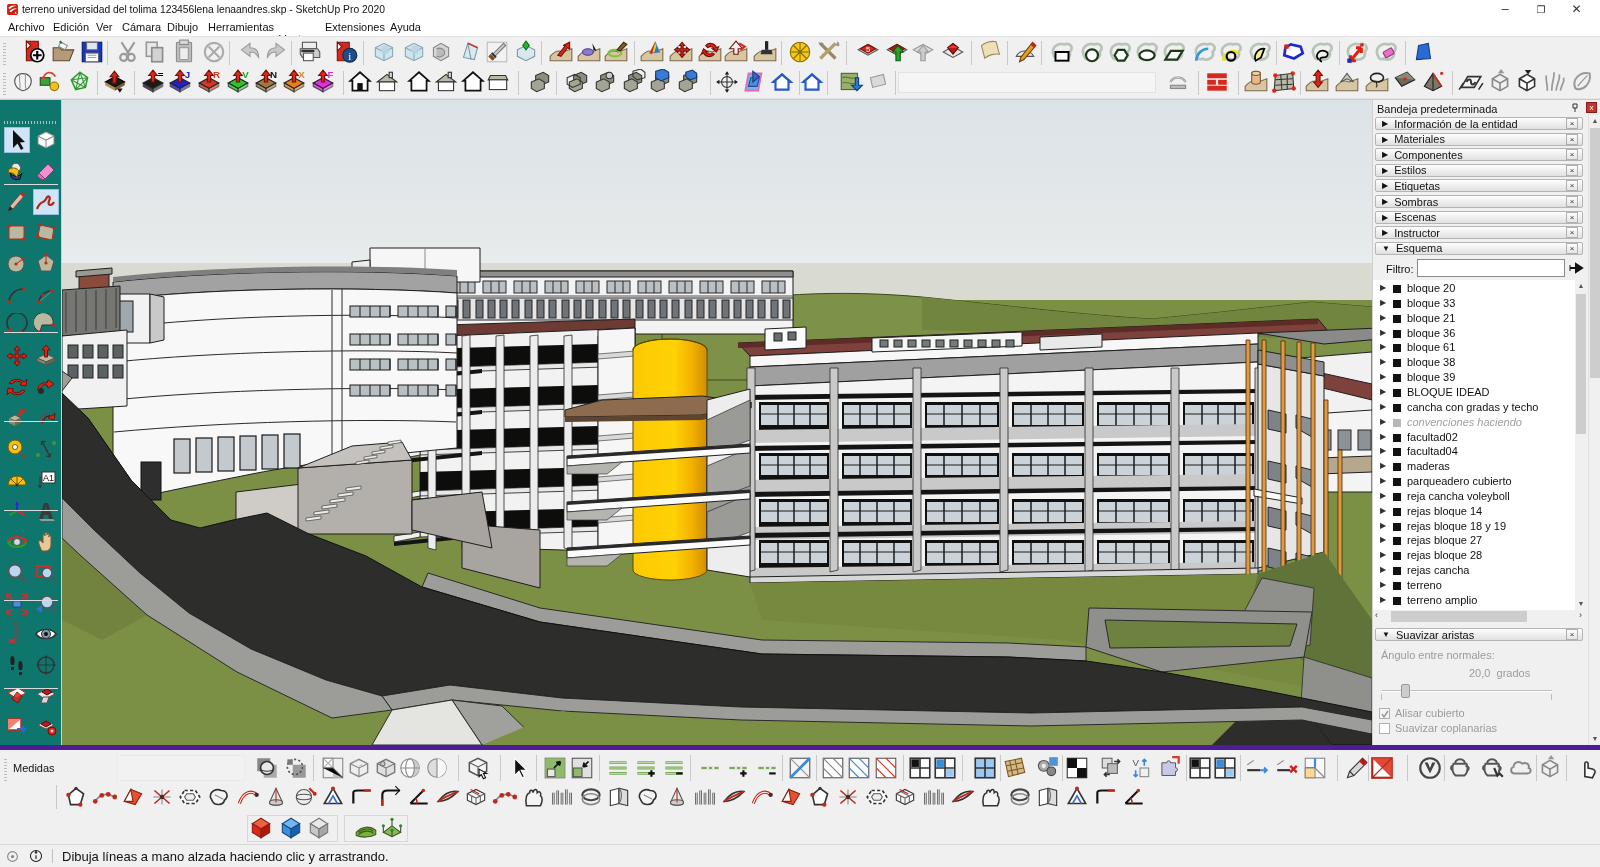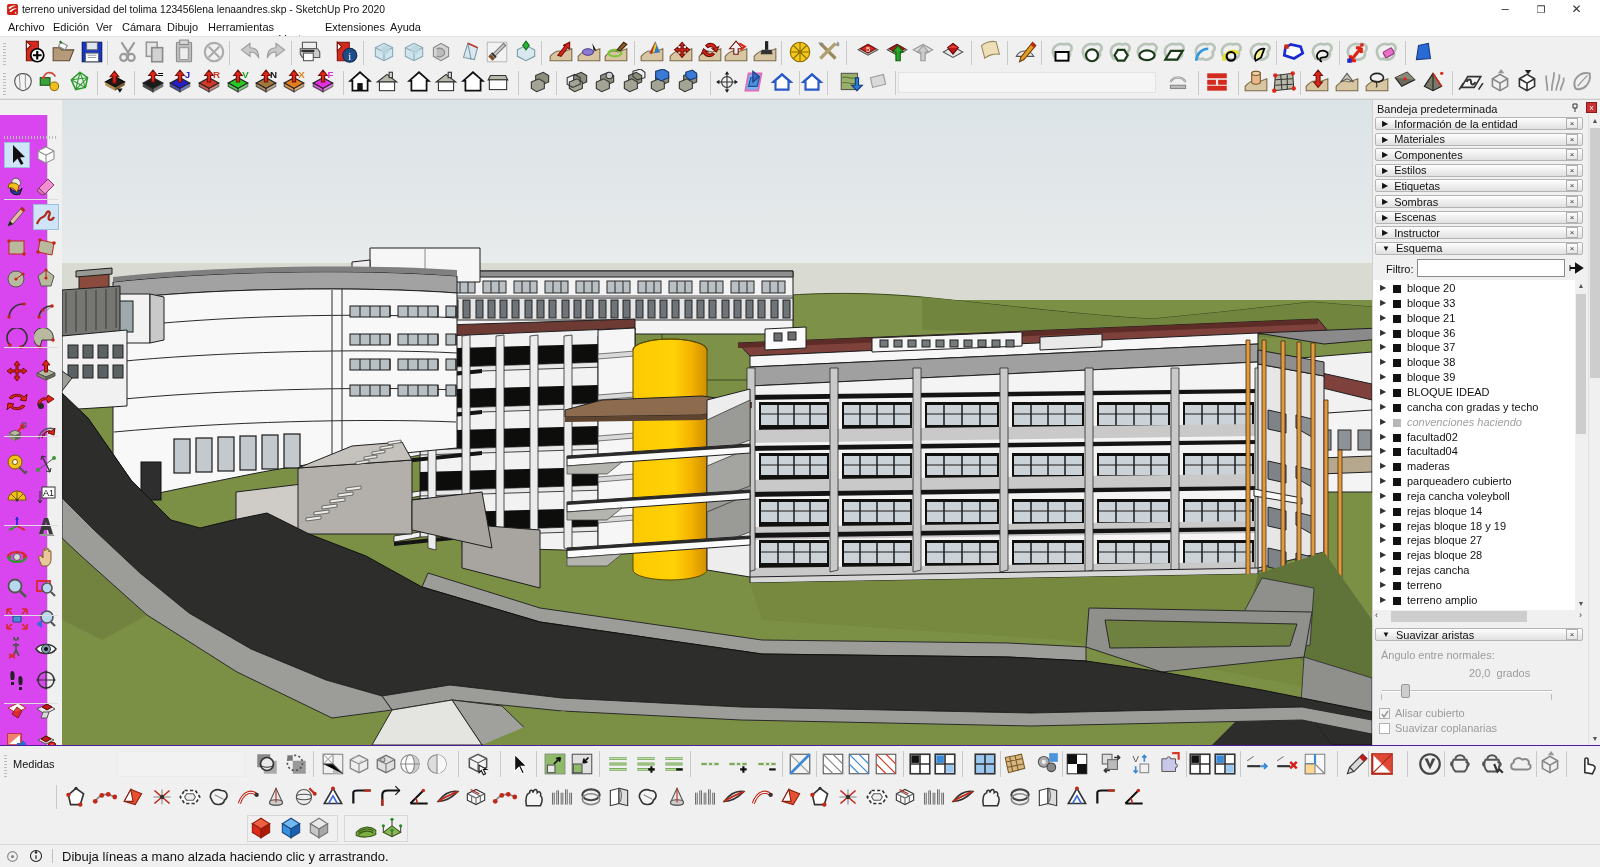--- a/index.html
+++ b/index.html
@@ -491,21 +491,21 @@
     </svg>
 <svg style="position:absolute;left:1542px;top:2px" width="26" height="26" viewBox="0 0 24 24">
       <path d="M5 20 C5 12 3 10 4 6 M9 20 C9 10 12 8 11 3 M13 20 C14 12 17 10 16 5 M17 20 C18 14 21 12 20 8" stroke="#999" stroke-width="1.6" fill="none"></path>
     </svg>
 <svg style="position:absolute;left:1569px;top:2px" width="26" height="26" viewBox="0 0 24 24">
       <path d="M6 18 C2 10 10 2 19 4 C21 13 13 21 6 18 Z" fill="none" stroke="#999" stroke-width="1.8"></path>
       <path d="M8 16 C11 12 14 9 17 6" stroke="#999" fill="none"></path>
     </svg>
 </div>
 <div class="abs" style="left:0;top:98px;width:1600px;height:2px;background:#e5e5e5;border-bottom:1px solid #c8c8c8"></div>
-<div class="abs" style="left:0;top:115px;width:48px;height:645px;background:#d946ef;border-right:1px solid #d0d0d0">
+<div class="abs" style="left:0;top:100px;width:62px;height:645px;background:#0f766e;border-right:1px solid #d0d0d0">
 <div class="abs" style="left:4px;top:21px;width:54px;height:3px;background:repeating-linear-gradient(90deg,#bbb 0 1px,transparent 1px 3px)"></div>
 <div class="abs" style="left:4px;top:27.0px;width:26px;height:26px;background:#cfe4f7;border:1px solid #9ac0e0"></div>
 <svg style="position:absolute;left:5px;top:28.0px" width="24" height="24" viewBox="0 0 24 24">
       <path d="M8 2 L8 20 L12.5 15.5 L16 22 L18.5 20.5 L15 14.5 L20 14 Z" fill="#111"></path>
     </svg>
 <svg style="position:absolute;left:34px;top:28.0px" width="24" height="24" viewBox="0 0 24 24">
       <path d="M4 8 L12 4 L20 8 L20 16 L12 20 L4 16 Z" fill="#fafafa" stroke="#888"></path>
       <path d="M4 8 L12 12 L20 8 M12 12 L12 20" stroke="#888" fill="none"></path>
       <path d="M4 8 L12 4 L20 8 L12 12Z" fill="#fff" stroke="#888"></path>
     </svg>
@@ -1202,21 +1202,21 @@
 <div class="abs" style="left:20px;top:19.85px;width:8px;height:8px;background:#111"></div>
 <div class="abs" style="left:34px;top:16.85px;font-size:11px;color:#111;white-space:nowrap">bloque 33</div>
 <div class="abs" style="left:7px;top:32.7px;font-size:8px;color:#333">▶</div>
 <div class="abs" style="left:20px;top:34.7px;width:8px;height:8px;background:#111"></div>
 <div class="abs" style="left:34px;top:31.700000000000003px;font-size:11px;color:#111;white-space:nowrap">bloque 21</div>
 <div class="abs" style="left:7px;top:47.55px;font-size:8px;color:#333">▶</div>
 <div class="abs" style="left:20px;top:49.55px;width:8px;height:8px;background:#111"></div>
 <div class="abs" style="left:34px;top:46.55px;font-size:11px;color:#111;white-space:nowrap">bloque 36</div>
 <div class="abs" style="left:7px;top:62.4px;font-size:8px;color:#333">▶</div>
 <div class="abs" style="left:20px;top:64.4px;width:8px;height:8px;background:#111"></div>
-<div class="abs" style="left:34px;top:61.4px;font-size:11px;color:#111;white-space:nowrap">bloque 37</div>
+<div class="abs" style="left:34px;top:61.4px;font-size:11px;color:#111;white-space:nowrap">bloque 61</div>
 <div class="abs" style="left:7px;top:77.25px;font-size:8px;color:#333">▶</div>
 <div class="abs" style="left:20px;top:79.25px;width:8px;height:8px;background:#111"></div>
 <div class="abs" style="left:34px;top:76.25px;font-size:11px;color:#111;white-space:nowrap">bloque 38</div>
 <div class="abs" style="left:7px;top:92.1px;font-size:8px;color:#333">▶</div>
 <div class="abs" style="left:20px;top:94.1px;width:8px;height:8px;background:#111"></div>
 <div class="abs" style="left:34px;top:91.1px;font-size:11px;color:#111;white-space:nowrap">bloque 39</div>
 <div class="abs" style="left:7px;top:106.95px;font-size:8px;color:#333">▶</div>
 <div class="abs" style="left:20px;top:108.95px;width:8px;height:8px;background:#111"></div>
 <div class="abs" style="left:34px;top:105.95px;font-size:11px;color:#111;white-space:nowrap">BLOQUE IDEAD</div>
 <div class="abs" style="left:7px;top:121.8px;font-size:8px;color:#333">▶</div>
@@ -1286,21 +1286,21 @@
     </svg>
 <div class="abs" style="left:22px;top:607px;font-size:11px;color:#9b9b9b">Alisar cubierto</div>
 <div class="abs" style="left:6px;top:623px;width:11px;height:11px;background:#fff;border:1px solid #b0b0b0"></div>
 <div class="abs" style="left:22px;top:622px;font-size:11px;color:#9b9b9b">Suavizar coplanarias</div>
 <div class="abs" style="left:215px;top:14px;width:13px;height:631px;background:#f0f0f0;border-left:1px solid #e0e0e0">
 <div style="height:13px;font-size:7px;text-align:center;color:#555;line-height:13px">▲</div>
 <div style="margin:1px 1px;height:250px;background:#cdcdcd"></div>
 <div class="abs" style="left:0;bottom:0;width:12px;height:13px;font-size:7px;text-align:center;color:#555;line-height:13px">▼</div>
     </div>
 </div>
-<div class="abs" style="left:0;top:745px;width:1600px;height:37px;background:#f0f0f0;border-top:1px solid #4c1d95">
+<div class="abs" style="left:0;top:745px;width:1600px;height:37px;background:#f0f0f0;border-top:5px solid #4c1d95">
 <div style="position:absolute;left:4px;top:7px;width:3px;height:24px;background:repeating-linear-gradient(0deg,#bbb 0 1px,transparent 1px 3px)"></div>
 <div class="abs" style="left:13px;top:12px;font-size:11px;color:#111">Medidas</div>
 <div class="abs" style="left:117px;top:750px;width:128px;height:26px;background:#f2f2f2;border:1px solid #ebebeb;top:5px"></div>
 <svg style="position:absolute;left:254px;top:5px" width="26" height="26" viewBox="0 0 24 24">
       <rect x="3" y="3" width="12" height="12" fill="#888"></rect>
       <rect x="9" y="9" width="12" height="12" fill="#aaa"></rect>
       <circle cx="12" cy="12" r="6" fill="#e8e8e8" stroke="#333" stroke-width="1.5"></circle>
       <path d="M6 12 a6 3 0 0 0 12 0" fill="none" stroke="#333"></path>
     </svg>
 <svg style="position:absolute;left:283px;top:5px" width="26" height="26" viewBox="0 0 24 24">

